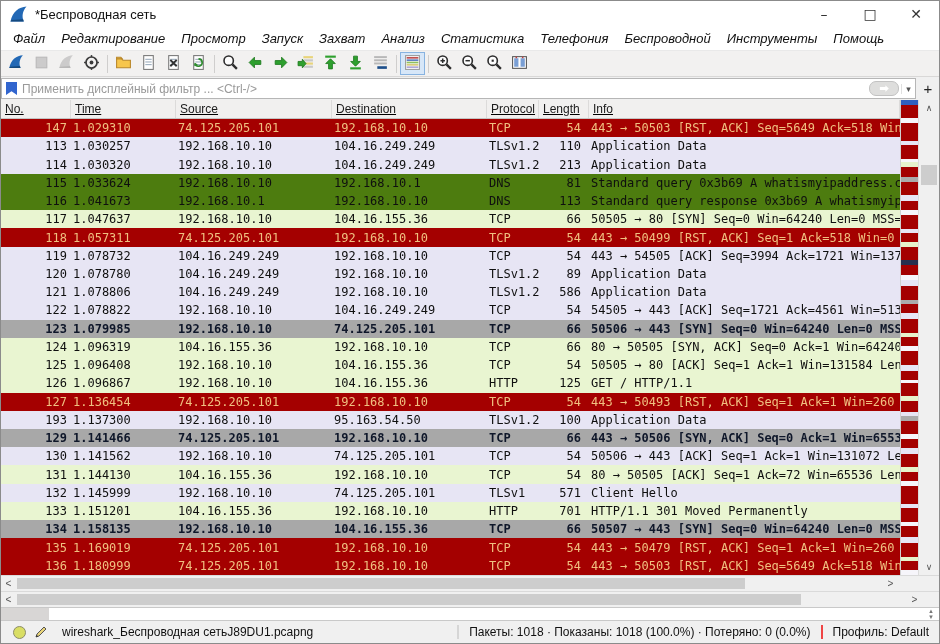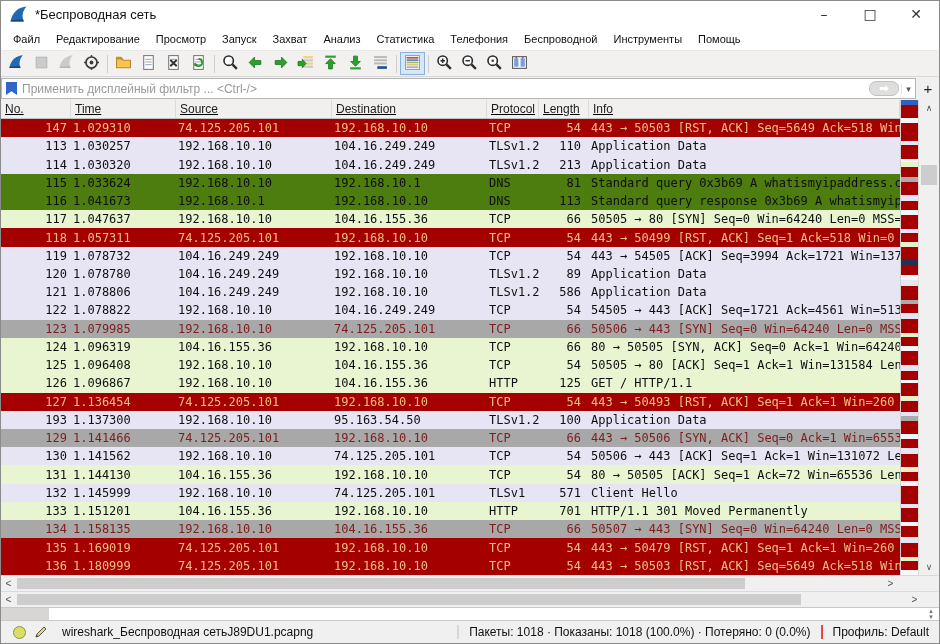--- a/index.html
+++ b/index.html
@@ -8,21 +8,21 @@
 
   
   .titlebar { height:26px; background:#ffffff; display:flex; align-items:center; flex:0 0 26px; }
   .titlebar .fin { width:20px; height:18px; margin:0 6px 0 8px; }
   .titlebar .title { font-size:13px; color:#111; }
   .win-controls { margin-left:auto; display:flex; height:100%; }
   .win-btn { width:46px; height:100%; border:none; background:transparent; font-size:14px; color:#333; display:flex; align-items:center; justify-content:center; font-family:"DejaVu Sans",sans-serif; }
 
   
   .menubar { height:24px; background:#ffffff; display:flex; align-items:center; padding-left:4px; flex:0 0 24px; border-bottom:1px solid #e9e9e9; }
-  .menu-item { font-size:11px; color:#111; padding:3px 8px; cursor:default; }
+  .menu-item { font-size:13px; color:#111; padding:3px 8px; cursor:default;font-style:italic; }
 
   
   .toolbar { height:26px; background:#f2f1f0; display:flex; align-items:center; padding-left:3px; flex:0 0 26px; border-bottom:1px solid #d9d8d7; }
   .tb-btn { width:25px; height:23px; display:flex; align-items:center; justify-content:center; border:1px solid transparent; background:transparent; }
   .tb-btn svg { width:17px; height:17px; }
   .tb-btn.disabled { opacity:.45; filter:grayscale(1); }
   .tb-btn.pressed { background:#d7e7f8; border:1px solid #88b3e0; }
   .tb-sep { width:1px; height:18px; background:#cfcecd; margin:0 3px; }
 
   
@@ -44,21 +44,21 @@
   .rows { flex:1; display:flex; flex-direction:column; font-family:"DejaVu Sans Mono","Liberation Mono",monospace; font-size:12px; }
   .row { flex:1; display:grid; grid-template-columns:70px 105px 156px 155px 52px 50px minmax(0,1fr); align-items:center; white-space:nowrap; overflow:hidden; }
   .row > div { overflow:hidden; }
   .c-no { text-align:right; padding-right:4px; }
   .c-time,.c-src,.c-dst,.c-proto,.c-info { padding-left:2px; }
   .c-len { text-align:right; padding-right:8px; }
   .row.red { background:#a40000; color:#f0c080; }
   .row.lav { background:#e7e5f4; color:#0f0f0f; }
   .row.blue { background:#4d7c0f; color:#0f0f0f; }
   .row.green { background:#e9f5d1; color:#0f0f0f; }
-  .row.gray { background:#a8a8a8; color:#7f1d1d; }
+  .row.gray { background:#a8a8a8; color:#0f172a;font-weight:bold; }
 
   
   .minimap { flex:0 0 17px; display:flex; flex-direction:column; background:#f4f3f8; }
   .band { width:100%; }
   .vscroll { flex:0 0 21px; background:#f0f0f0; border-left:1px solid #dcdcdc; display:flex; flex-direction:column; }
   .v-arrow { height:16px; display:flex; align-items:center; justify-content:center; font-size:9px; color:#555; }
   .v-track { flex:1; position:relative; }
   .v-thumb { position:absolute; left:2px; right:2px; top:11%; height:20px; background:#cdcdcd; }
 
   

